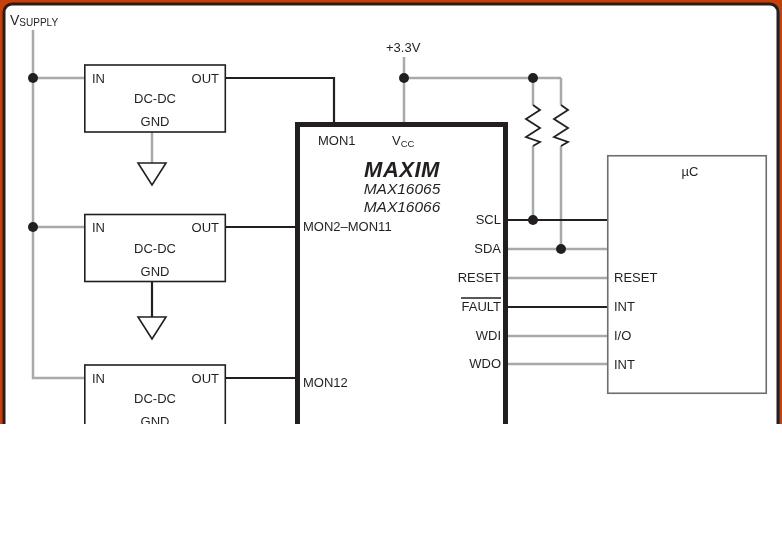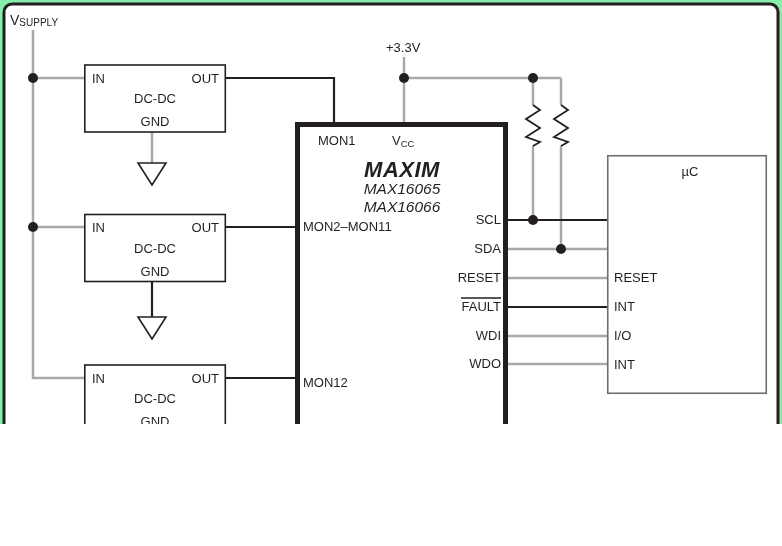--- a/index.html
+++ b/index.html
@@ -1,17 +1,17 @@
 <!DOCTYPE html>
 <html><head>
 <meta charset="utf-8">
 <style>
   html,body{margin:0;padding:0;background:#ffffff;}
   body{font-family:"Liberation Sans", sans-serif;}
-  .stage{position:relative;width:782px;height:424px;background:#86efac;overflow:hidden;}
+  .stage{position:relative;width:782px;height:424px;background:#c2410c;overflow:hidden;}
   svg text{fill:#231f20;}
   .pin{font-size:13px;}
   .blocklbl{font-size:13px;}
   .small-sub{font-size:9.5px;}
   .logo{font-size:22px;font-weight:bold;font-style:italic;letter-spacing:.5px;}
   .part{font-size:15.5px;font-style:italic;}
 </style>
 </head>
 <body>
 

